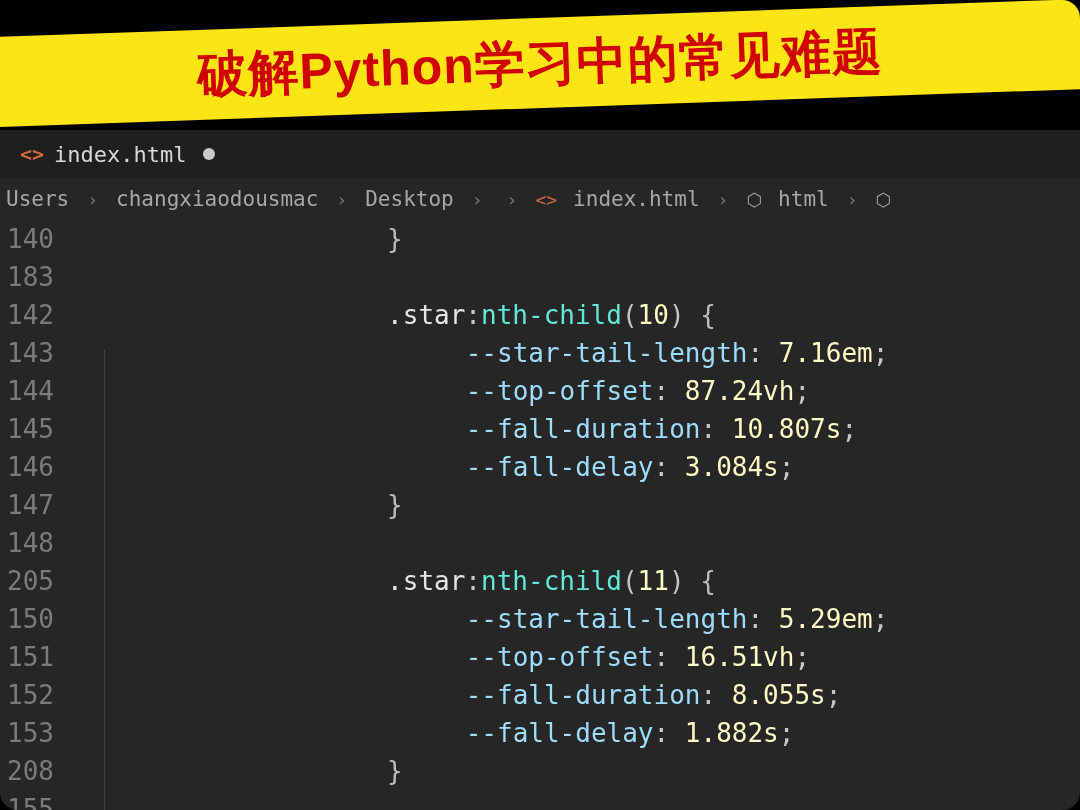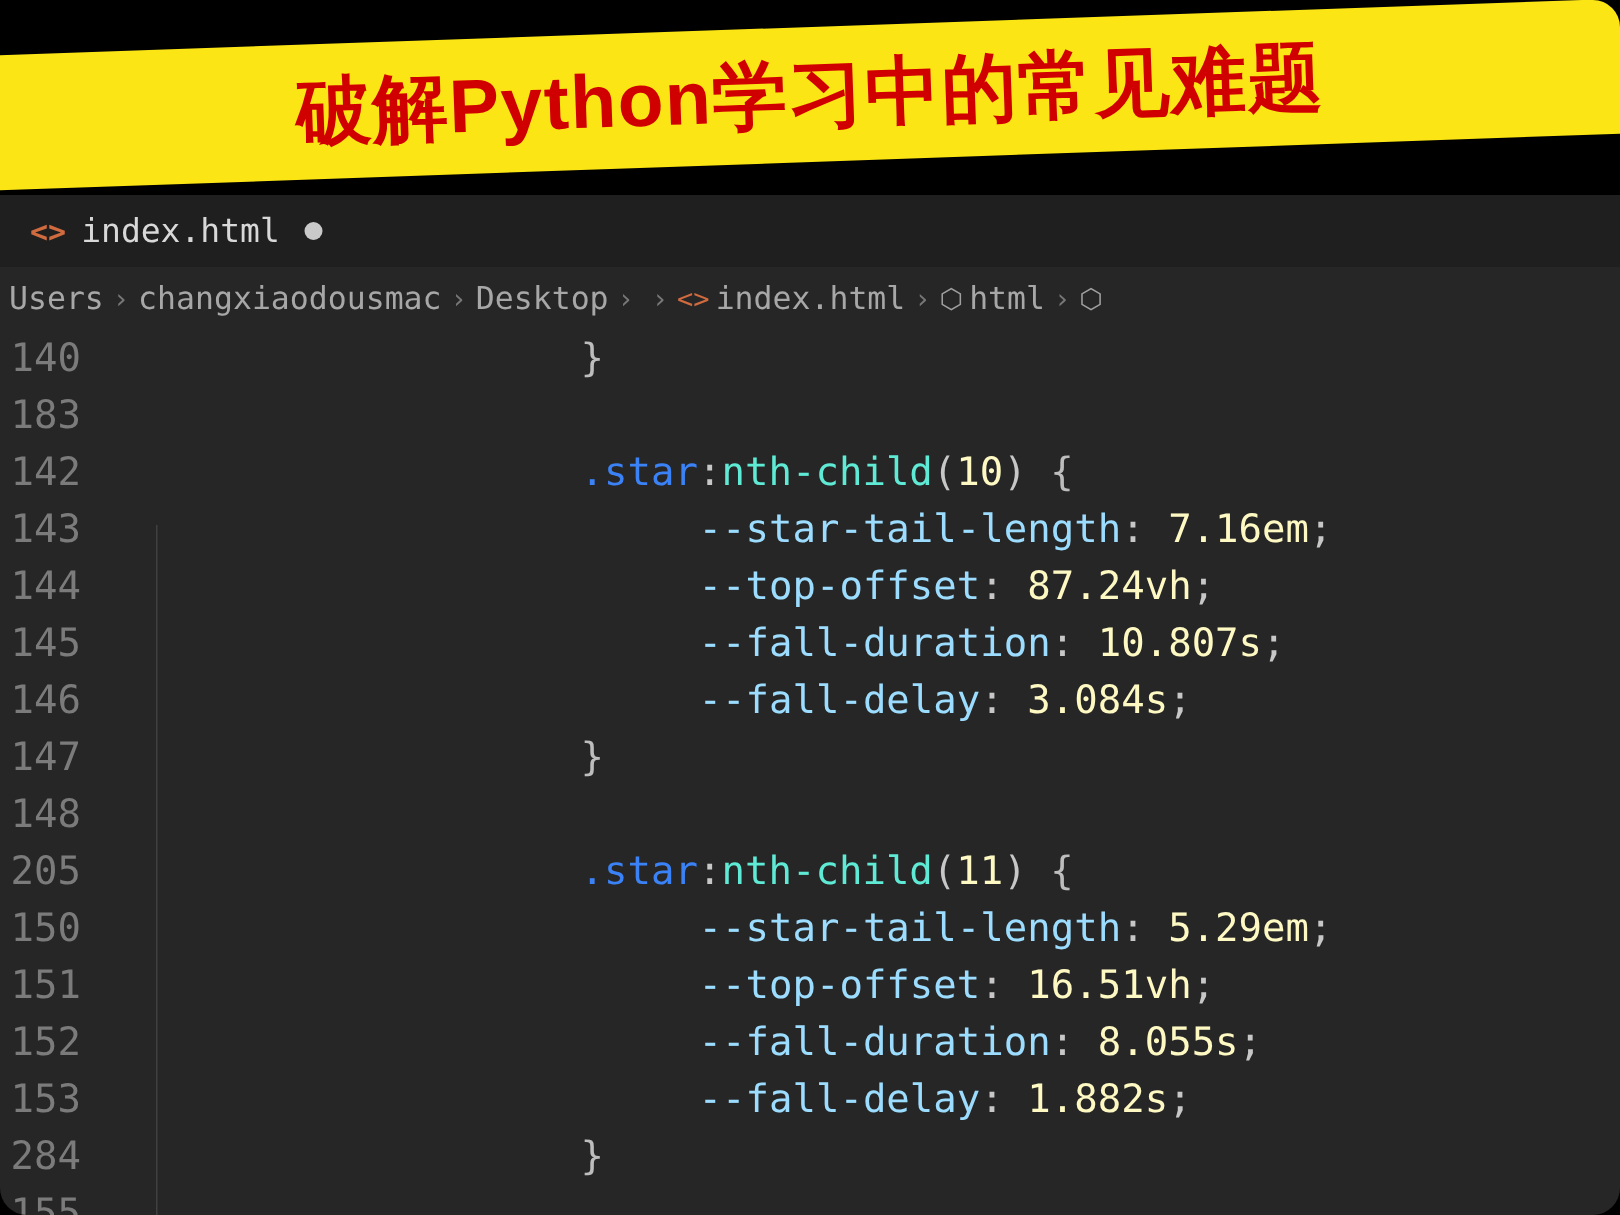--- a/index.html
+++ b/index.html
@@ -75,21 +75,21 @@
   margin-left: 6px;
 }
 .breadcrumb {
   height: 42px;
   background: #262626;
   display: flex;
   align-items: center;
   padding-left: 6px;
   font-size: 21px;
   color: #a7a7a7;
-  gap: 0;
+  gap: 12px;
   white-space: nowrap;
   overflow: hidden;
 }
 .breadcrumb .sep {
   color: #777;
   padding: 0 6px;
   font-size: 18px;
 }
 .bc-code-icon { color: #d06a3f; font-size: 18px; margin-right: 4px; }
 .bc-cube { color: #a0a0a0; font-size: 18px; margin-right: 4px; }
@@ -113,21 +113,21 @@
 }
 .code .row { height: 38px; display: block; }
 .indent-guide {
   position: absolute;
   top: 220px;
   bottom: 0;
   width: 1px;
   background: #404040;
 }
 .ig1 { left: 104px; }
-.c-sel { color: #3b82f6; text-align: center; }
+.c-sel { color: #e5e5e5; text-align: center; }
 .c-punc { color: #c7c7c7; }
 .c-brace { color: #bdbdbd; }
 .c-prop { color: #9cdcfe; margin-left: 16px; }
 .c-num { color: #fef9c3; }
 .c-func { color: #5eead4; }
 </style>
 </head>
 <body>
 
 <div class="banner-zone">
@@ -173,18 +173,18 @@
         <div class="ln">144</div>
         <div class="ln">145</div>
         <div class="ln">146</div>
         <div class="ln">147</div>
         <div class="ln">148</div>
         <div class="ln">205</div>
         <div class="ln">150</div>
         <div class="ln">151</div>
         <div class="ln">152</div>
         <div class="ln">153</div>
-        <div class="ln">284</div>
+        <div class="ln">208</div>
         <div class="ln">155</div>
       </div>
     <div class="code" id="code"><span class="row">                    <span class="c-brace">}</span></span><span class="row"></span><span class="row">                    <span class="c-sel">.star</span><span class="c-punc">:</span><span class="c-func">nth-child</span><span class="c-punc">(</span><span class="c-num">10</span><span class="c-punc">)</span><span class="c-brace"> {</span></span><span class="row">                        <span class="c-prop">--star-tail-length</span><span class="c-punc">: </span><span class="c-num">7.16em</span><span class="c-punc">;</span></span><span class="row">                        <span class="c-prop">--top-offset</span><span class="c-punc">: </span><span class="c-num">87.24vh</span><span class="c-punc">;</span></span><span class="row">                        <span class="c-prop">--fall-duration</span><span class="c-punc">: </span><span class="c-num">10.807s</span><span class="c-punc">;</span></span><span class="row">                        <span class="c-prop">--fall-delay</span><span class="c-punc">: </span><span class="c-num">3.084s</span><span class="c-punc">;</span></span><span class="row">                    <span class="c-brace">}</span></span><span class="row"></span><span class="row">                    <span class="c-sel">.star</span><span class="c-punc">:</span><span class="c-func">nth-child</span><span class="c-punc">(</span><span class="c-num">11</span><span class="c-punc">)</span><span class="c-brace"> {</span></span><span class="row">                        <span class="c-prop">--star-tail-length</span><span class="c-punc">: </span><span class="c-num">5.29em</span><span class="c-punc">;</span></span><span class="row">                        <span class="c-prop">--top-offset</span><span class="c-punc">: </span><span class="c-num">16.51vh</span><span class="c-punc">;</span></span><span class="row">                        <span class="c-prop">--fall-duration</span><span class="c-punc">: </span><span class="c-num">8.055s</span><span class="c-punc">;</span></span><span class="row">                        <span class="c-prop">--fall-delay</span><span class="c-punc">: </span><span class="c-num">1.882s</span><span class="c-punc">;</span></span><span class="row">                    <span class="c-brace">}</span></span><span class="row"></span></div>
   </div>
 </div>
 
 </body></html>

